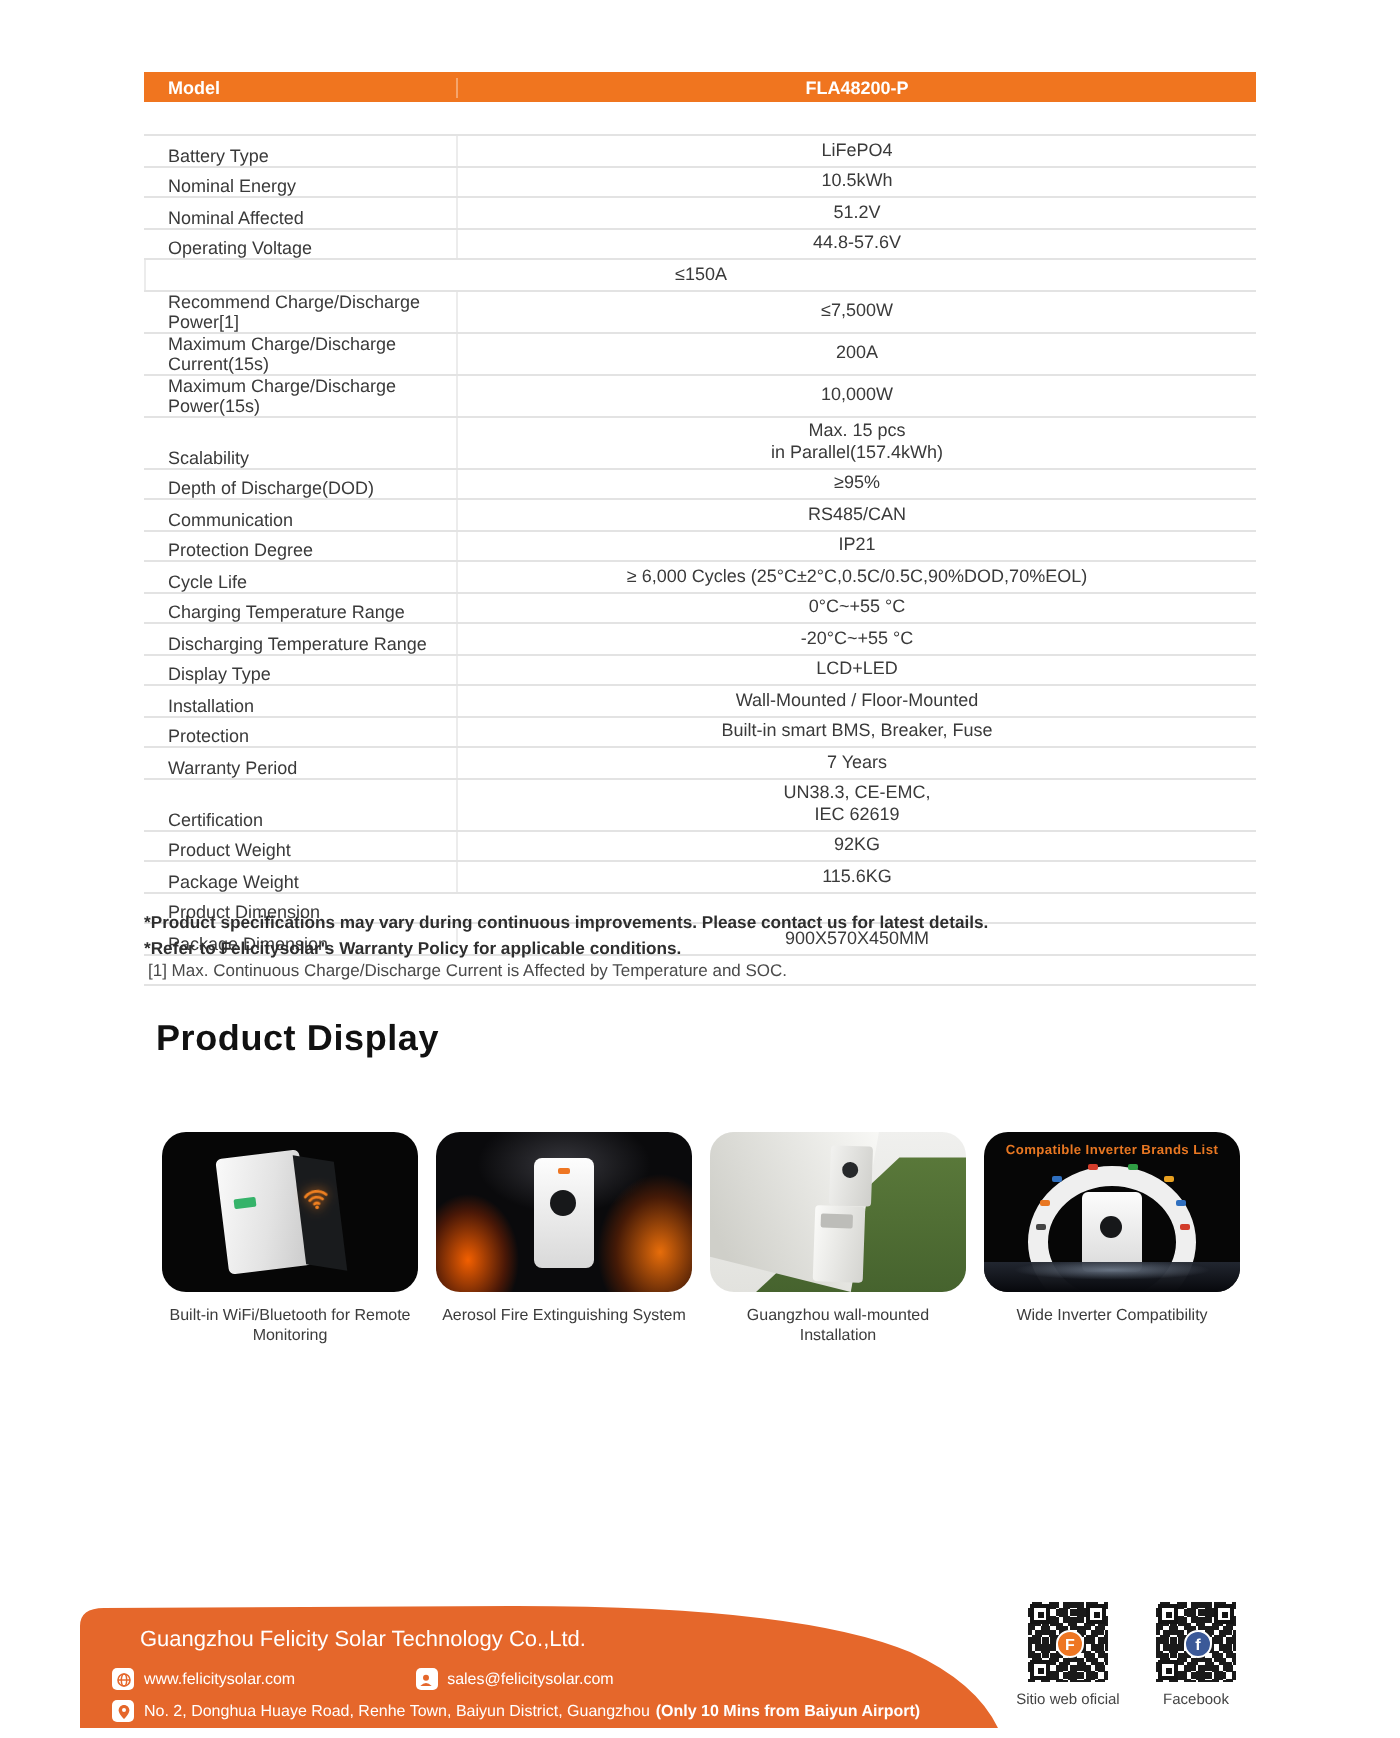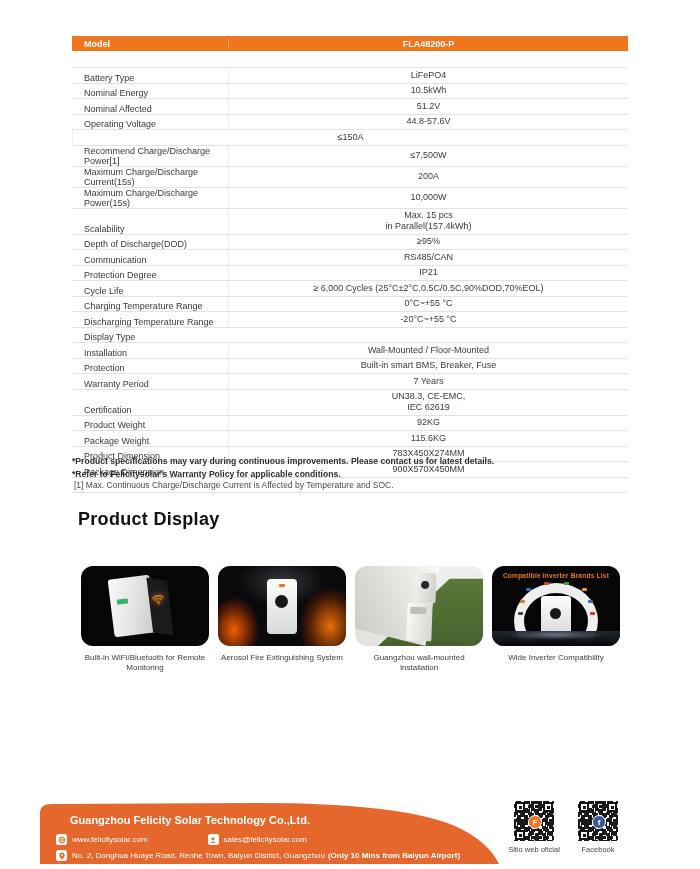--- a/index.html
+++ b/index.html
@@ -77,21 +77,21 @@
   .c4-batt{position:absolute;left:49px;top:30px;width:30px;height:40px;border-radius:3px;
            background:linear-gradient(180deg,#fcfcfc,#dadada);}
   .c4-batt::after{content:"";position:absolute;left:9px;top:12px;width:11px;height:11px;border-radius:50%;background:#17181a;}
   .c4-water{position:absolute;left:0;right:0;bottom:0;height:15px;
             background:radial-gradient(70px 7px at 64px 4px, rgba(190,210,235,.45), transparent 70%),
                        linear-gradient(180deg, rgba(35,40,50,.95), #07080c);}
 
   
   .footer{position:absolute;left:0;top:800px;width:700px;height:69px;}
   .footer svg.wave{position:absolute;left:0;top:0;}
-  .f-company{position:absolute;left:70px;top:14px;color:#fff;font-size:11px;font-weight:bold;}
+  .f-company{position:absolute;left:70px;top:14px;color:#fff;font-size:11px;font-weight:normal;}
   .f-row{position:absolute;left:56px;display:flex;align-items:center;color:#fff;font-size:8px;}
   .f-row1{top:34px;}
   .f-row2{top:50px;}
   .f-ic{width:11px;height:11px;background:#fff;border-radius:2.5px;margin-right:5px;
         display:flex;align-items:center;justify-content:center;flex:none;}
   .f-sep{width:60px;}
   .f-bold{font-weight:bold;margin-left:3px;}
   .qrs{position:absolute;left:502px;top:1px;display:flex;}
   .qr-block{width:64px;display:flex;flex-direction:column;align-items:center;}
   .qr{position:relative;width:40px;height:40px;background:
@@ -172,20 +172,21 @@
         <div class="t-row">
           <div class="t-label">Charging Temperature Range</div>
           <div class="t-value">0°C~+55 °C</div>
         </div>
         <div class="t-row">
           <div class="t-label">Discharging Temperature Range</div>
           <div class="t-value">-20°C~+55 °C</div>
         </div>
         <div class="t-row">
           <div class="t-label">Display Type</div>
+          <div class="t-value">LCD+LED</div>
         </div>
         <div class="t-row">
           <div class="t-label">Installation</div>
           <div class="t-value">Wall-Mounted / Floor-Mounted</div>
         </div>
         <div class="t-row">
           <div class="t-label">Protection</div>
           <div class="t-value">Built-in smart BMS, Breaker, Fuse</div>
         </div>
         <div class="t-row">
@@ -200,21 +201,20 @@
         <div class="t-row">
           <div class="t-label">Product Weight</div>
           <div class="t-value">92KG</div>
         </div>
         <div class="t-row">
           <div class="t-label">Package Weight</div>
           <div class="t-value">115.6KG</div>
         </div>
         <div class="t-row">
           <div class="t-label">Product Dimension</div>
-          <div class="t-value">783X450X274MM</div>
         </div>
         <div class="t-row">
           <div class="t-label">Package Dimension</div>
           <div class="t-value">900X570X450MM</div>
         </div>
       </div>
     <div class="t-foot">[1] Max. Continuous Charge/Discharge Current is Affected by Temperature and SOC.</div>
   </div>
 
   <div class="notes">

